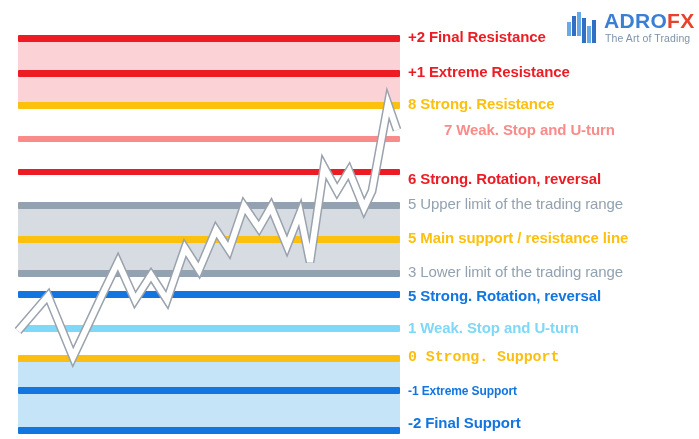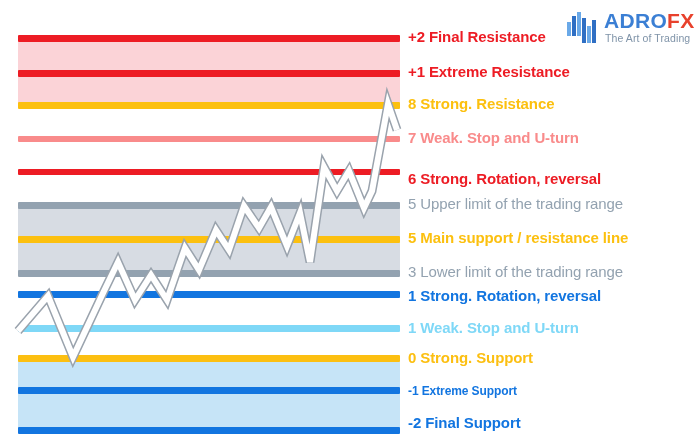--- a/index.html
+++ b/index.html
@@ -69,28 +69,28 @@
   <div class="level-line" style="top:427px;height:7px;background:#1275e0;"></div>
 
   <svg id="zigzag" viewBox="0 0 420 439" preserveAspectRatio="none">
     <polyline points="18,331 48,296 73,357 104,291 118,262 135,300 151,275 167,300 185,248 199,270 216,230 229,250 244,206 259,228 271,207 287,246 300,213 310,262 324,167 337,191 349,171 364,208 372,191 388,104 397,130" fill="none" stroke="#9aa3ad" stroke-width="9" stroke-linejoin="miter" stroke-linecap="butt"></polyline>
     <polyline points="18,331 48,296 73,357 104,291 118,262 135,300 151,275 167,300 185,248 199,270 216,230 229,250 244,206 259,228 271,207 287,246 300,213 310,262 324,167 337,191 349,171 364,208 372,191 388,104 397,130" fill="none" stroke="#ffffff" stroke-width="6" stroke-linejoin="miter" stroke-linecap="butt"></polyline>
   </svg>
 
   <div class="lvl-label bold" style="top:30px;color:#ed1c24;font-size:15px;">+2 Final Resistance</div>
   <div class="lvl-label bold" style="top:65px;color:#ed1c24;font-size:15px;">+1 Extreme Resistance</div>
   <div class="lvl-label bold" style="top:97px;color:#fcc00f;font-size:15px;">8 Strong. Resistance</div>
-  <div class="lvl-label bold" style="top:131px;color:#f98b8b;font-size:15px;">7 Weak. Stop and U-turn</div>
+  <div class="lvl-label bold" style="top:123px;color:#f98b8b;font-size:15px;margin-left:36px;">7 Weak. Stop and U-turn</div>
   <div class="lvl-label bold" style="top:172px;color:#ed1c24;font-size:15px;">6 Strong. Rotation, reversal</div>
   <div class="lvl-label" style="top:197px;color:#93a2b0;font-size:15px;">5 Upper limit of the trading range</div>
   <div class="lvl-label bold" style="top:231px;color:#fcc00f;font-size:15px;">5 Main support / resistance line</div>
   <div class="lvl-label" style="top:265px;color:#93a2b0;font-size:15px;">3 Lower limit of the trading range</div>
-  <div class="lvl-label bold" style="top:289px;color:#1275e0;font-size:15px;">1 Strong. Rotation, reversal</div>
+  <div class="lvl-label bold" style="top:289px;color:#1275e0;font-size:15px;">5 Strong. Rotation, reversal</div>
   <div class="lvl-label bold" style="top:321px;color:#7fd8f7;font-size:15px;">1 Weak. Stop and U-turn</div>
-  <div class="lvl-label bold" style="top:351px;color:#fcbf11;font-size:15px;">0 Strong. Support</div>
+  <div class="lvl-label bold" style="top:351px;color:#fcbf11;font-size:15px;font-family:Liberation Mono, monospace;">0 Strong. Support</div>
   <div class="lvl-label bold" style="top:384px;color:#1275e0;font-size:12px;">-1 Extreme Support</div>
   <div class="lvl-label bold" style="top:416px;color:#1275e0;font-size:15px;">-2 Final Support</div>
 
   <div id="logo">
     <svg class="bars" viewBox="0 0 34 34">
       <rect x="1" y="13" width="4" height="14" fill="#6aa9e8"></rect>
       <rect x="6" y="7" width="4" height="20" fill="#2f6fc4"></rect>
       <rect x="11" y="3" width="4" height="24" fill="#6aa9e8"></rect>
       <rect x="16" y="9" width="4" height="25" fill="#2f6fc4"></rect>
       <rect x="21" y="17" width="4" height="17" fill="#6aa9e8"></rect>

